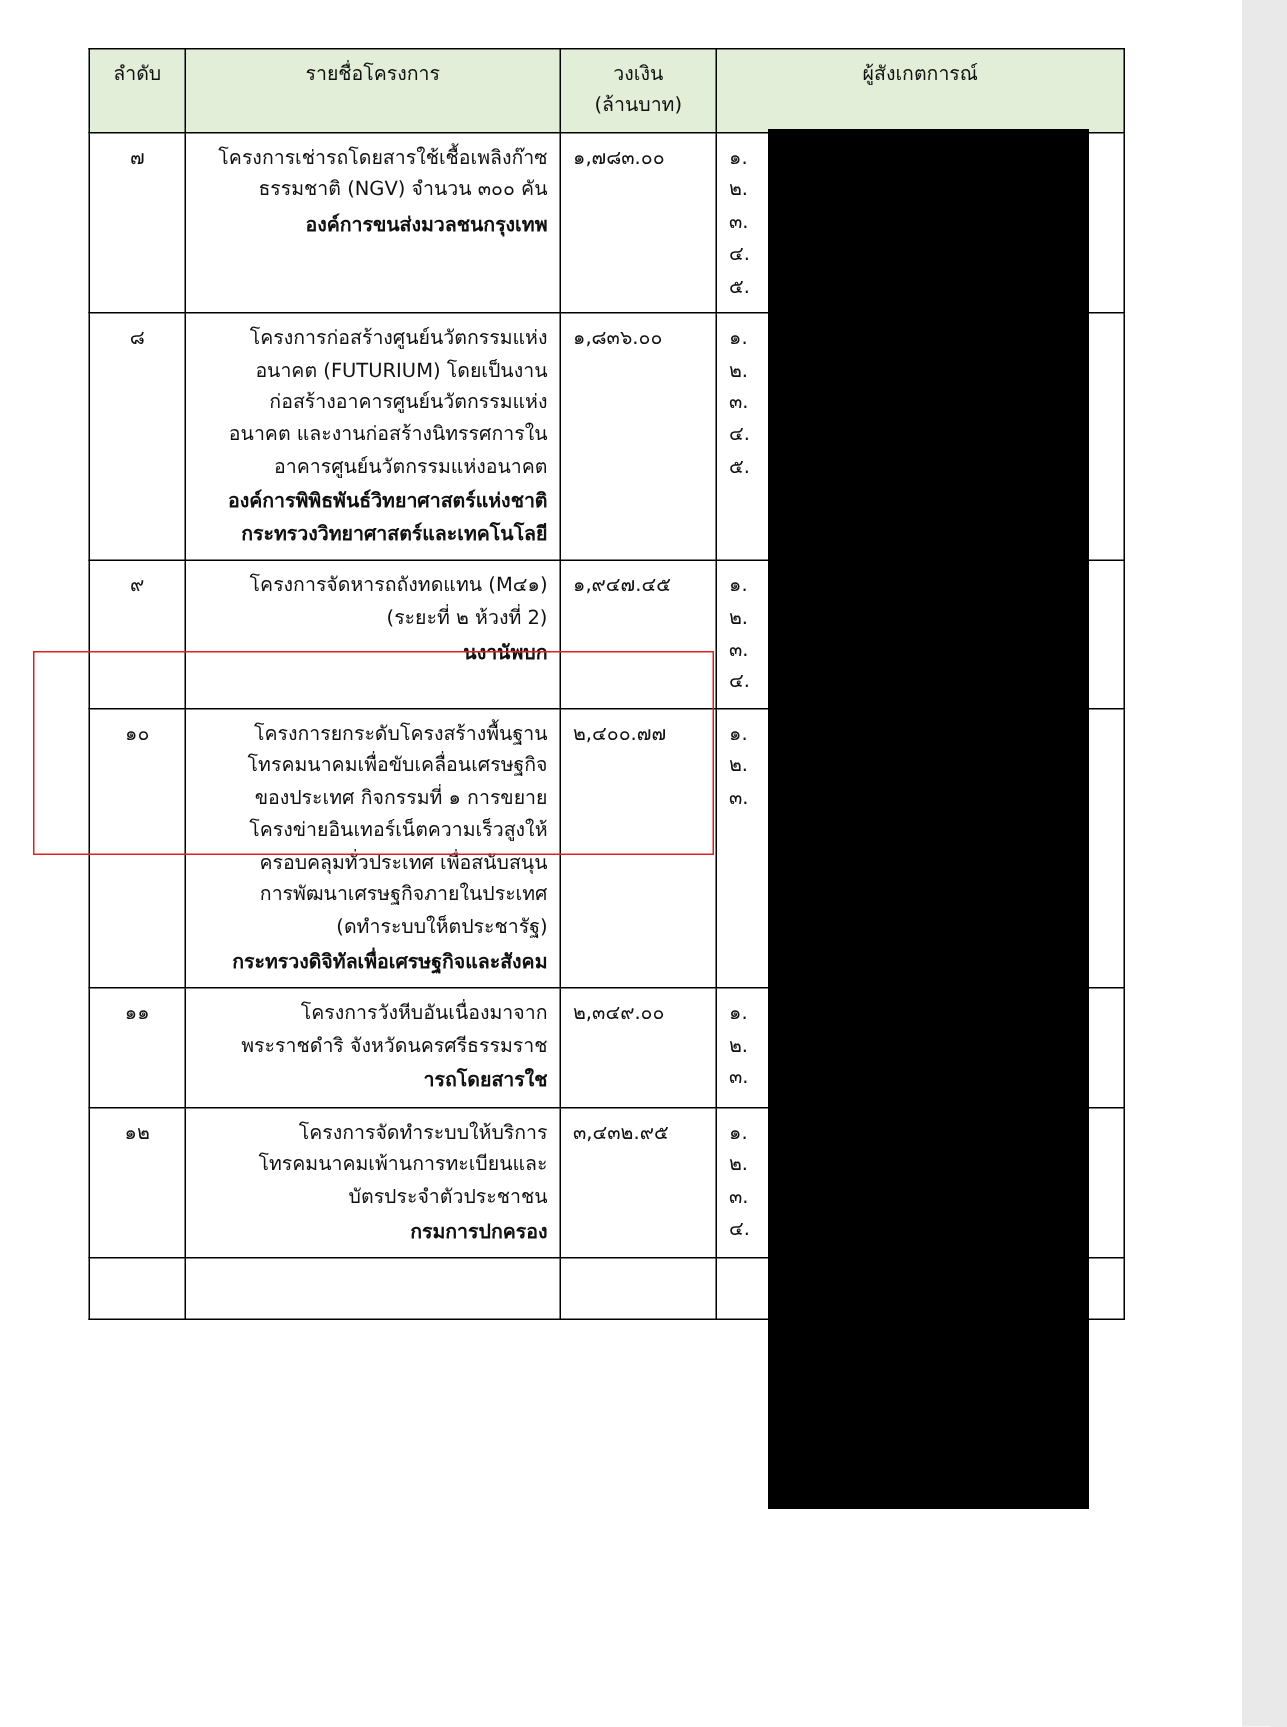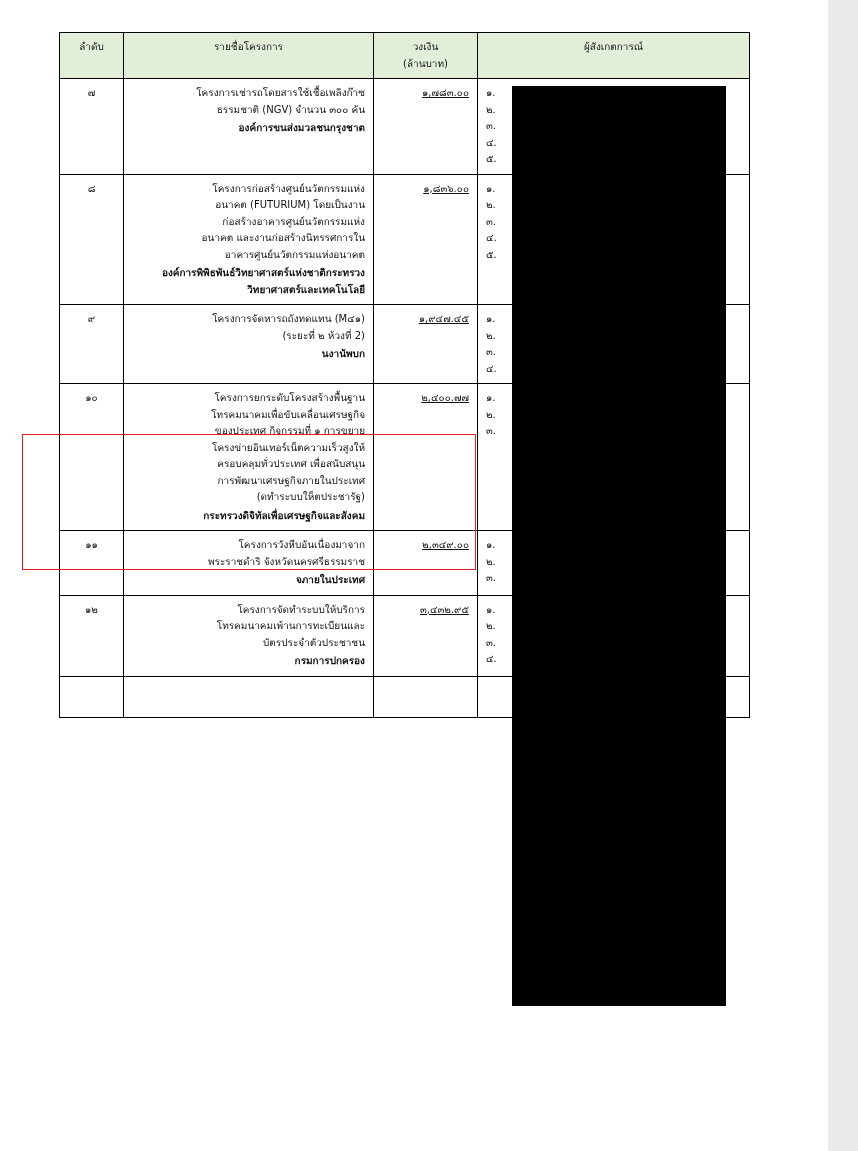--- a/index.html
+++ b/index.html
@@ -35,21 +35,21 @@
     left: 59px;
     top: 32px;
     width: 690px;
     border-collapse: collapse;
     table-layout: fixed;
   }
   table.doc-table td, table.doc-table th {
     border: 1px solid #000000;
     vertical-align: top;
     padding: 6px 8px 6px 8px;
-    font-size: 10px;
+    font-size: 13px;
     line-height: 1.65;
     color: #111111;
   }
   thead th {
     background: #e3eed9;
     text-align: center;
     font-weight: normal;
     vertical-align: middle;
     padding-top: 8px;
     padding-bottom: 8px;
@@ -57,25 +57,23 @@
   .col-no { width: 64px; }
   .col-name { width: 250px; }
   .col-budget { width: 104px; }
   .col-observer { width: 272px; }
 
   td.cell-no {
     text-align: center;
     padding-top: 10px;
   }
   td.cell-budget {
-    text-align: right;
     padding-top: 10px;
     padding-right: 10px;
     white-space: nowrap;
-    text-decoration: underline;
   }
   td.cell-name {
     text-align: right;
   }
   td.cell-observer {
     padding-left: 10px;
   }
   .agency {
     font-weight: bold;
     margin-top: 2px;
@@ -137,21 +135,21 @@
         </th>
         <th>ผู้สังเกตการณ์</th>
       </tr>
     </thead>
     <tbody id="table-body">
         <tr>
           <td class="cell-no">๗</td>
           <td class="cell-name">
             <span class="proj-line">โครงการเช่ารถโดยสารใช้เชื้อเพลิงก๊าซ</span>
             <span class="proj-line">ธรรมชาติ (NGV) จำนวน ๓๐๐ คัน</span>
-            <div class="agency">องค์การขนส่งมวลชนกรุงชาต</div>
+            <div class="agency">องค์การขนส่งมวลชนกรุงเทพ</div>
           </td>
           <td class="cell-budget">๑,๗๘๓.๐๐</td>
           <td class="cell-observer">
             <ol class="observer-list">
               <li>๑.</li>
               <li>๒.</li>
               <li>๓.</li>
               <li>๔.</li>
               <li>๕.</li>
             </ol>
@@ -214,21 +212,21 @@
               <li>๒.</li>
               <li>๓.</li>
             </ol>
           </td>
         </tr>
         <tr>
           <td class="cell-no">๑๑</td>
           <td class="cell-name">
             <span class="proj-line">โครงการวังหีบอันเนื่องมาจาก</span>
             <span class="proj-line">พระราชดำริ จังหวัดนครศรีธรรมราช</span>
-            <div class="agency">จภายในประเทศ</div>
+            <div class="agency">ารถโดยสารใช</div>
           </td>
           <td class="cell-budget">๒,๓๔๙.๐๐</td>
           <td class="cell-observer">
             <ol class="observer-list">
               <li>๑.</li>
               <li>๒.</li>
               <li>๓.</li>
             </ol>
           </td>
         </tr>

